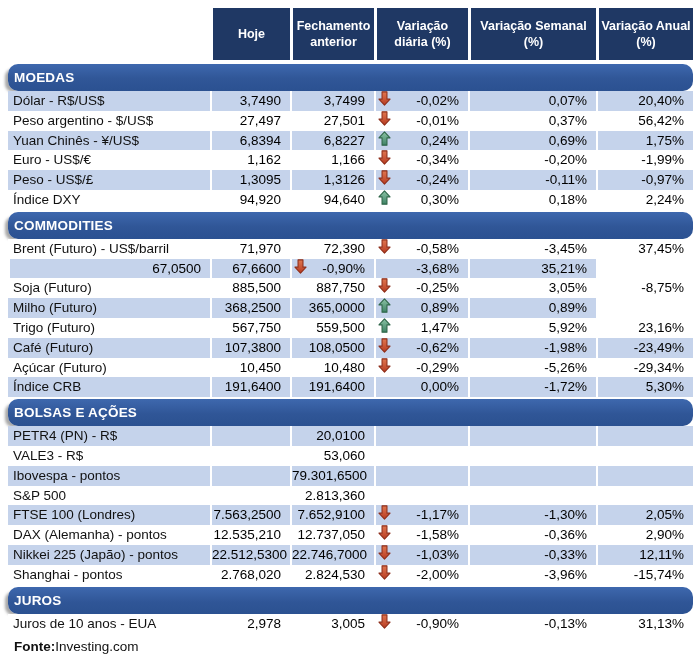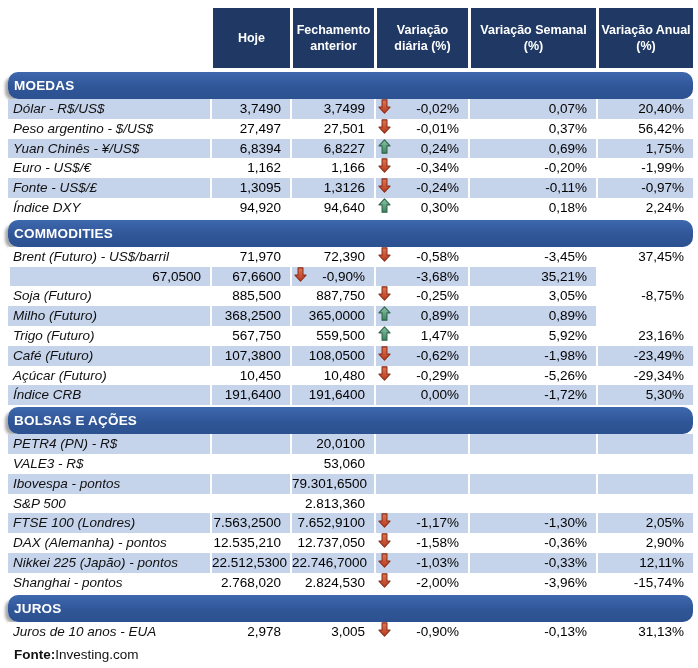--- a/index.html
+++ b/index.html
@@ -12,21 +12,21 @@
   .wrap { padding:8px 5px 0 8px; width:685px; }
 
   .grid-row {
     display:grid;
     grid-template-columns:202px 80px 84px 94px 128px 97px;
     box-sizing:border-box;
   }
   .grid-row > div { box-sizing:border-box; }
 
   
-  .hdr { height:60px; margin-bottom:4px; }
+  .hdr { height:52px; margin-bottom:4px; }
   .hcell {
     background:#1F3864; color:#fff;
     font-weight:bold; font-size:12.5px; line-height:1.3;
     display:flex; align-items:center; justify-content:center;
     text-align:center; border-left:3px solid #fff; padding:0 2px;
   }
   .hcell.corner { background:transparent; border-left:none; }
 
   
   .bar {
@@ -40,21 +40,21 @@
 
   
   .row { height:19.8px; font-size:13.5px; }
   .row .cell {
     border-left:2px solid #fff;
     overflow:hidden; white-space:nowrap;
     line-height:19.8px; height:19.8px;
     background:#fff;
   }
   .row.alt .cell { background:#C5D3EB; }
-  .cell.label { border-left:none; padding-left:5px; color:#111;font-style:italic; }
+  .cell.label { border-left:none; padding-left:5px; color:#111; }
   .cell.num { text-align:right; padding-right:9px; }
   .cell.diaria { display:flex; align-items:flex-start; padding-left:2px; }
   .cell.diaria .arrow { width:15px; display:flex; align-items:center; flex:none; }
   .cell.diaria .arrow svg { display:block; }
   .cell.diaria .dval { flex:1; text-align:right; padding-right:9px; }
 
   
   .footer { margin-top:6px; padding-left:6px; font-size:13.5px; color:#111; }
   .footer .src { margin-left:0; }
 </style>
@@ -141,21 +141,21 @@
             <svg width="13" height="15" viewBox="0 0 12 14">
               <path d="M6 13.2 L0.8 7.6 H3.7 V0.8 H8.3 V7.6 H11.2 Z" fill="url(#gradDown)" stroke="#8F2F1B" stroke-width="1" stroke-linejoin="round"></path>
             </svg>
           </span>
           <span class="dval">-0,34%</span>
         </div>
         <div class="cell num">-0,20%</div>
         <div class="cell num">-1,99%</div>
       </div>
       <div class="grid-row row alt">
-        <div class="cell label">Fonte - US$/£</div>
+        <div class="cell label">Peso - US$/£</div>
         <div class="cell num">1,3095</div>
         <div class="cell num">1,3126</div>
         <div class="cell diaria">
           <span class="arrow">
             <svg width="13" height="15" viewBox="0 0 12 14">
               <path d="M6 13.2 L0.8 7.6 H3.7 V0.8 H8.3 V7.6 H11.2 Z" fill="url(#gradDown)" stroke="#8F2F1B" stroke-width="1" stroke-linejoin="round"></path>
             </svg>
           </span>
           <span class="dval">-0,24%</span>
         </div>

